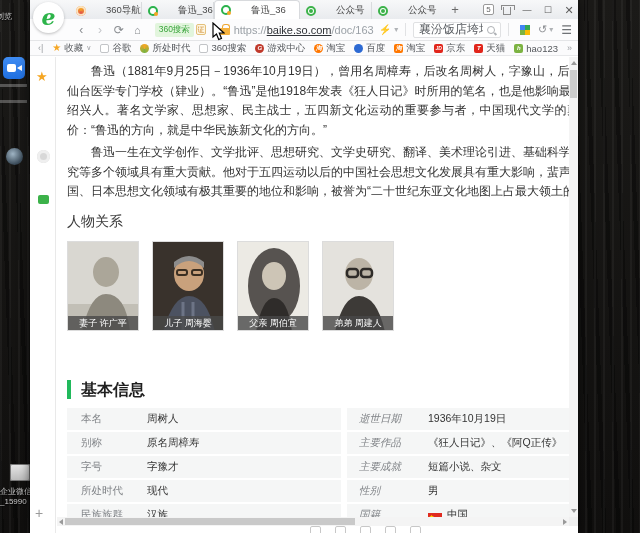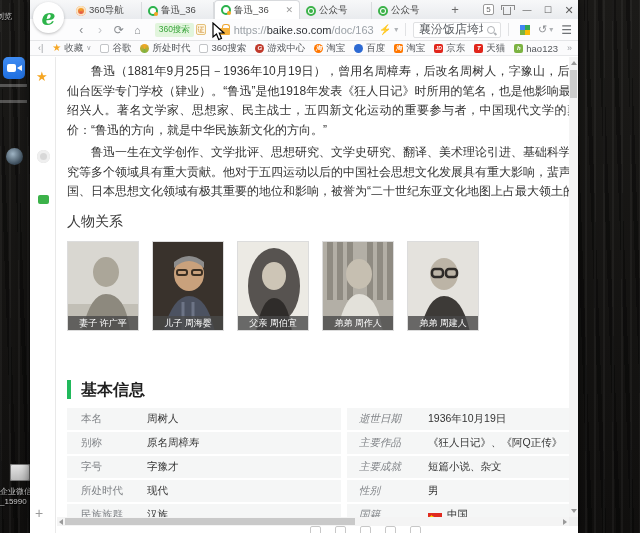--- a/index.html
+++ b/index.html
@@ -29,21 +29,21 @@
   .window { position:absolute; left:30px; top:0; width:548px; height:533px; background:#fff;
             box-shadow:0 0 10px rgba(0,0,0,.65); overflow:hidden; z-index:2; }
 
   
   .tabstrip { position:relative; height:19px; background:linear-gradient(#f7f8f9,#e9ebee);
               display:flex; align-items:flex-end; padding-left:40px; }
   .logo { position:absolute; left:3px; top:2px; width:31px; height:31px; border-radius:50%;
           background:#fff; box-shadow:0 1px 3px rgba(0,0,0,.25); z-index:5; text-align:center; }
   .logo span { font-family:"DejaVu Serif",serif; font-style:italic; font-weight:bold;
                font-size:22px; color:#2db44a; line-height:30px; }
-  .tab { height:17px; display:flex; align-items:center; gap:3px; padding:0 6px; font-size:9.5px;
+  .tab { height:17px; display:flex; align-items:center; gap:20px; padding:0 6px; font-size:9.5px;
          color:#4a4a4a; border-right:1px solid #d9dbde; width:72px; white-space:nowrap; overflow:hidden; }
   .tab.active { background:#fff; border:1px solid #d8dadd; border-bottom:none;
                 border-radius:4px 4px 0 0; height:19px; width:86px; }
   .tab .fav { flex:0 0 auto; width:10px; height:10px; border-radius:50%; }
   .fav-compass { background:conic-gradient(#f5a623,#e2574c,#f5a623); box-shadow:inset 0 0 0 2px #fbe3c0; }
   .fav-so { background:#fff; border:2px solid #2bb24c; position:relative; }
   .fav-so::after { content:""; position:absolute; right:-2px; bottom:-2px; width:4px; height:4px;
                    border-radius:50%; background:#f5a623; }
   .fav-mp { background:#fff; border:2px solid #3cb24a; position:relative; }
   .fav-mp::after { content:""; position:absolute; left:1px; top:1px; width:4px; height:4px;
@@ -70,21 +70,21 @@
                border-radius:2px; white-space:nowrap; }
   .certbox { width:11px; height:11px; margin-left:2px; border:1px solid #e4c07a; border-radius:2px;
              background:#fdf6e3; color:#d08a2e; font-size:7px; text-align:center; line-height:10px; }
   .lock { width:10px; height:11px; position:relative; margin:0 4px 0 14px; }
   .lock::before { content:""; position:absolute; left:2px; top:0; width:6px; height:6px;
                   border:1.5px solid #f0a832; border-bottom:none; border-radius:3px 3px 0 0; }
   .lock::after { content:""; position:absolute; left:0; top:4px; width:10px; height:7px;
                  background:#f5b13d; border-radius:1px; }
   .urltext { white-space:nowrap; font-size:11px; }
   .urltext .scheme,.urltext .path { color:#9aa0a6; }
-  .urltext .host { color:#2f3237; }
+  .urltext .host { color:#2f3237;text-decoration:underline; }
   .flash { margin-left:6px; color:#a0a3a7; font-size:10px; }
   .ddv { color:#b0b3b7; font-size:8px; margin-left:2px; }
   .vsep { width:1px; height:13px; background:#e1e2e4; margin:0 7px; }
   .searchbox { display:flex; align-items:center; gap:4px; border:1px solid #e0e1e3; border-radius:2px;
                height:16px; padding:0 5px; width:88px; background:#fff; }
   .searchbox .q { font-size:12px; color:#55595e; white-space:nowrap; overflow:hidden; width:68px; }
   .mag { width:8px; height:8px; border:1.5px solid #aeb1b5; border-radius:50%; position:relative; flex:0 0 auto; }
   .mag::after { content:""; position:absolute; right:-3px; bottom:-2px; width:3px; height:1.5px;
                 background:#aeb1b5; transform:rotate(45deg); }
   .extgrid { width:10px; height:10px; display:grid; grid-template-columns:5px 5px; grid-template-rows:5px 5px; margin-left:4px; }
@@ -323,29 +323,20 @@
               <svg width="72" height="90" viewBox="0 0 72 90">
                 <rect width="72" height="90" fill="#eceae4"></rect>
                 <ellipse cx="36" cy="44" rx="26" ry="38" fill="#575350"></ellipse>
                 <ellipse cx="36" cy="34" rx="12" ry="14" fill="#cdc5b6"></ellipse>
                 <path d="M18 90 Q24 56 36 56 Q50 56 54 90 Z" fill="#2f2c2a"></path>
               </svg>
               <div class="caption">父亲 周伯宜</div>
             </div>
             <div class="photo">
               <svg width="72" height="90" viewBox="0 0 72 90">
-                <rect width="72" height="90" fill="#b3afa6"></rect>
-                <path d="M4 0h6v58h-6z M14 0h6v58h-6z M24 0h6v58h-6z M44 0h6v58h-6z M54 0h6v58h-6z M64 0h6v58h-6z" fill="#8f8b82"></path>
-                <ellipse cx="36" cy="32" rx="13" ry="15" fill="#c6bfb1"></ellipse>
-                <path d="M14 90 Q22 52 36 52 Q54 52 60 90 Z" fill="#e3e1da"></path>
-              </svg>
-              <div class="caption">弟弟 周作人</div>
-            </div>
-            <div class="photo">
-              <svg width="72" height="90" viewBox="0 0 72 90">
                 <rect width="72" height="90" fill="#e4e2dd"></rect>
                 <ellipse cx="36" cy="32" rx="14" ry="16" fill="#bcb4a6"></ellipse>
                 <rect x="24" y="27" width="11" height="8" rx="3" fill="none" stroke="#2e2b28" stroke-width="2.5"></rect>
                 <rect x="38" y="27" width="11" height="8" rx="3" fill="none" stroke="#2e2b28" stroke-width="2.5"></rect>
                 <path d="M12 90 Q20 54 36 54 Q54 54 62 90 Z" fill="#3d3a37"></path>
               </svg>
               <div class="caption">弟弟 周建人</div>
             </div>
           </div>
 

